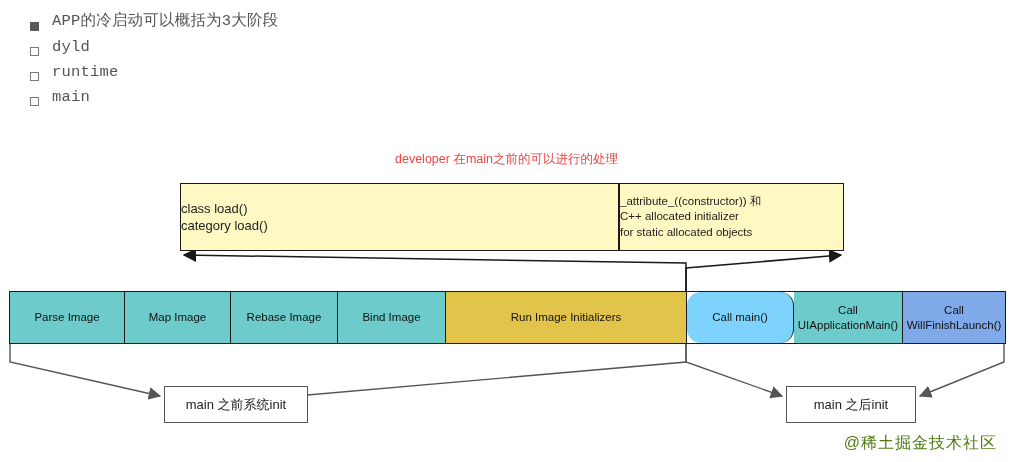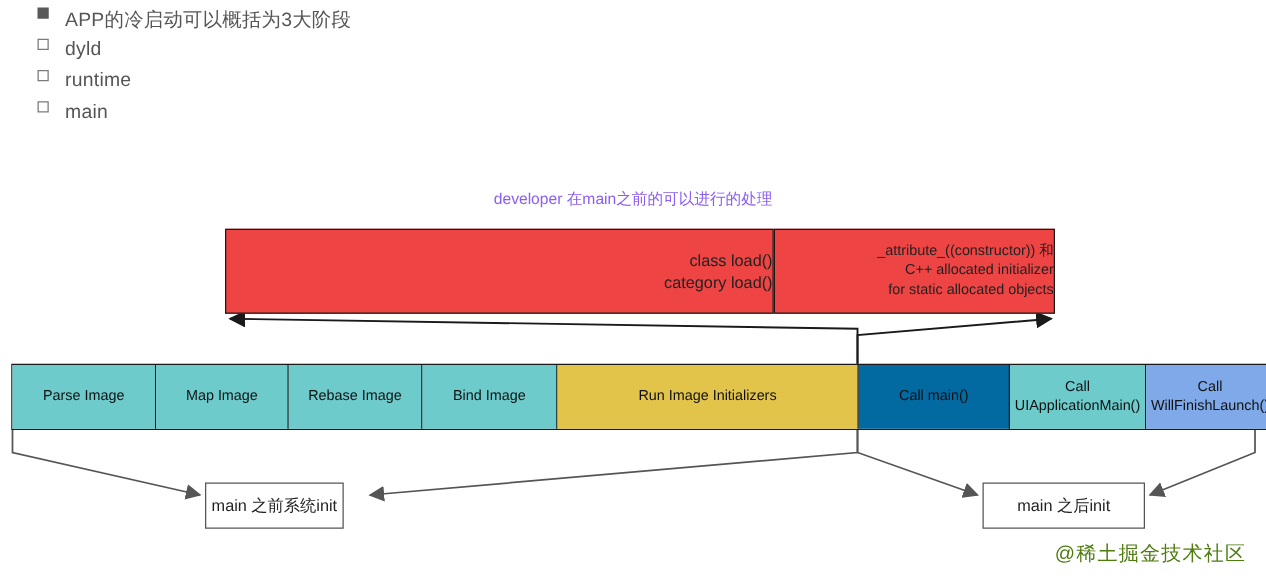--- a/index.html
+++ b/index.html
@@ -18,22 +18,23 @@
 
   
   .bullets {
     position: absolute;
     left: 30px;
     top: 6px;
     width: 600px;
   }
   .bullet-row {
     display: flex;
-    align-items: flex-start;
+    align-items: flex-end;
     height: 25px;
+    font-family: Liberation Mono, monospace;
   }
   .bullet-marker {
     width: 22px;
     flex: 0 0 22px;
     display: flex;
     align-items: center;
     justify-content: flex-start;
   }
   .sq-filled {
     width: 9px;
@@ -62,32 +63,32 @@
     left: 0;
     top: 0;
   }
   .cap {
     position: absolute;
     left: 0;
     top: 151px;
     width: 1013px;
     text-align: center;
     font-size: 12.5px;
-    color: #8b5cf6;
+    color: #ef4444;
   }
 
   
   .topbox {
     position: absolute;
     box-sizing: border-box;
     border: 1.6px solid #1a1a1a;
-    background: #ef4444;
+    background: #fef9c3;
     display: flex;
     flex-direction: column;
-    align-items: flex-end;
+    align-items: flex-start;
     justify-content: center;
     text-align: center;
     line-height: 1.32;
   }
   #box-load {
     left: 180px;
     top: 183px;
     width: 439px;
     height: 68px;
     font-size: 13px;
@@ -132,21 +133,21 @@
     background: #fff;
     display: flex;
     align-items: center;
     justify-content: center;
     font-size: 13px;
     color: #222;
   }
   #box-pre {
     left: 164px;
     top: 386px;
-    width: 111px;
+    width: 144px;
     height: 37px;
   }
   #box-post {
     left: 786px;
     top: 386px;
     width: 130px;
     height: 37px;
     text-align: center;
   }
 
@@ -234,21 +235,21 @@
     <div>C++ allocated initializer</div>
     <div>for static allocated objects</div>
   </div>
 
   <div id="bar">
     <div class="seg" style="width: 115px; background: rgb(110, 203, 203);">Parse Image</div>
     <div class="seg" style="width: 106px; background: rgb(110, 203, 203);">Map Image</div>
     <div class="seg" style="width: 107px; background: rgb(110, 203, 203);">Rebase Image</div>
     <div class="seg" style="width: 108px; background: rgb(110, 203, 203);">Bind Image</div>
     <div class="seg" style="width: 241px; background: rgb(227, 196, 75);">Run Image Initializers</div>
-    <div class="seg" style="width: 121px; background: #0369a1;">Call main()</div>
+    <div class="seg" style="width: 107px; background: #7dd3fc; border-radius: 14px;">Call main()</div>
     <div class="seg" style="width: 109px; background: rgb(110, 203, 203);">Call
 UIApplicationMain()</div>
     <div class="seg" style="width: 102px; background: rgb(127, 169, 232);">Call
 WillFinishLaunch()</div>
   </div>
 
   <div class="btmbox" id="box-pre">main 之前系统init</div>
   <div class="btmbox" id="box-post">main 之后init</div>
 </div>
 

